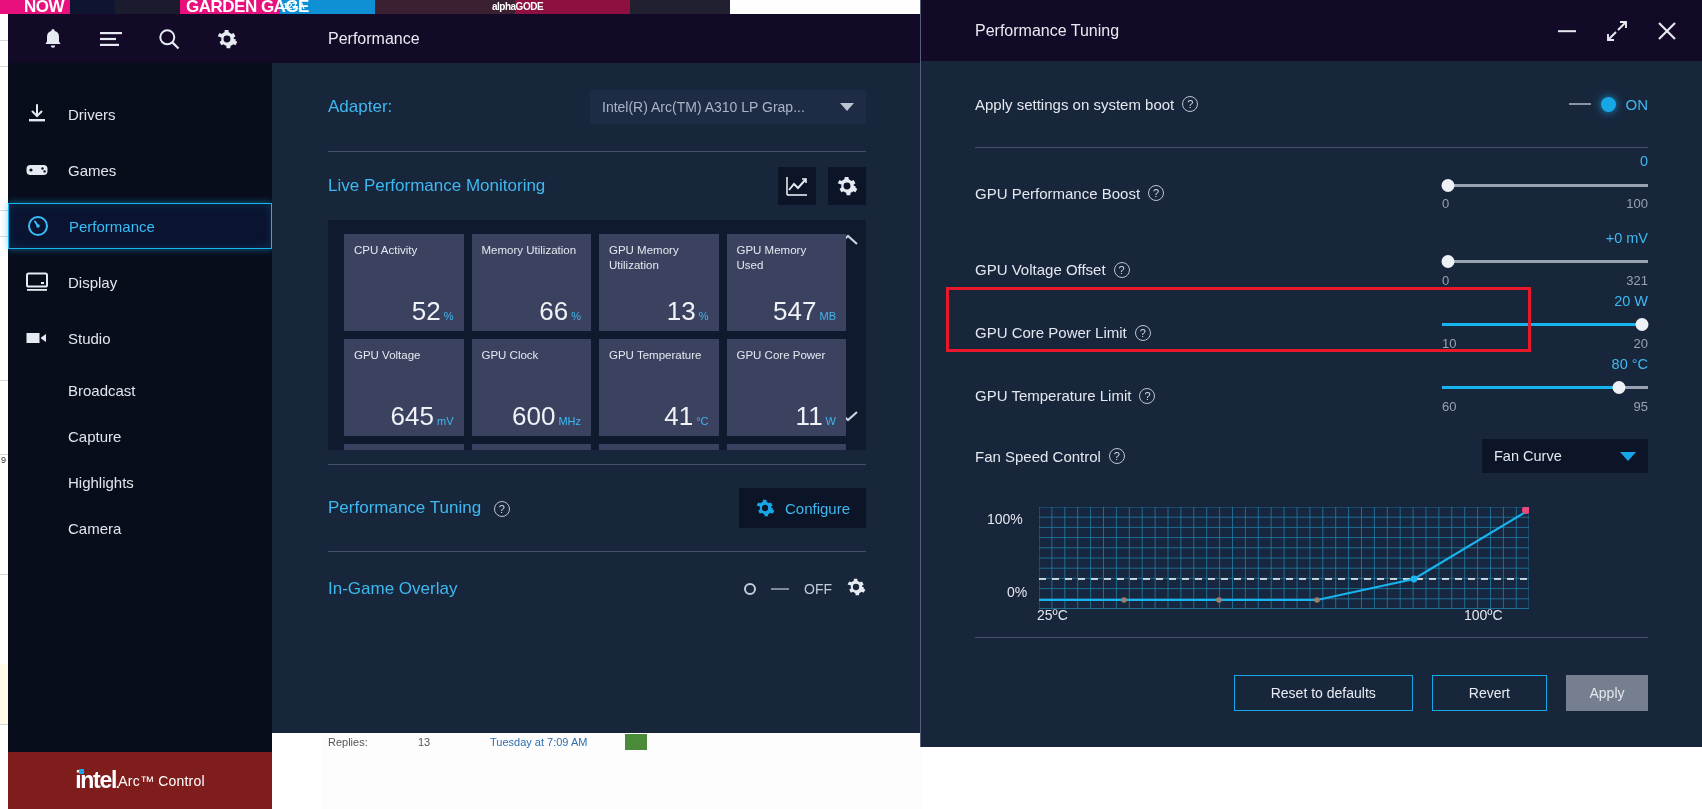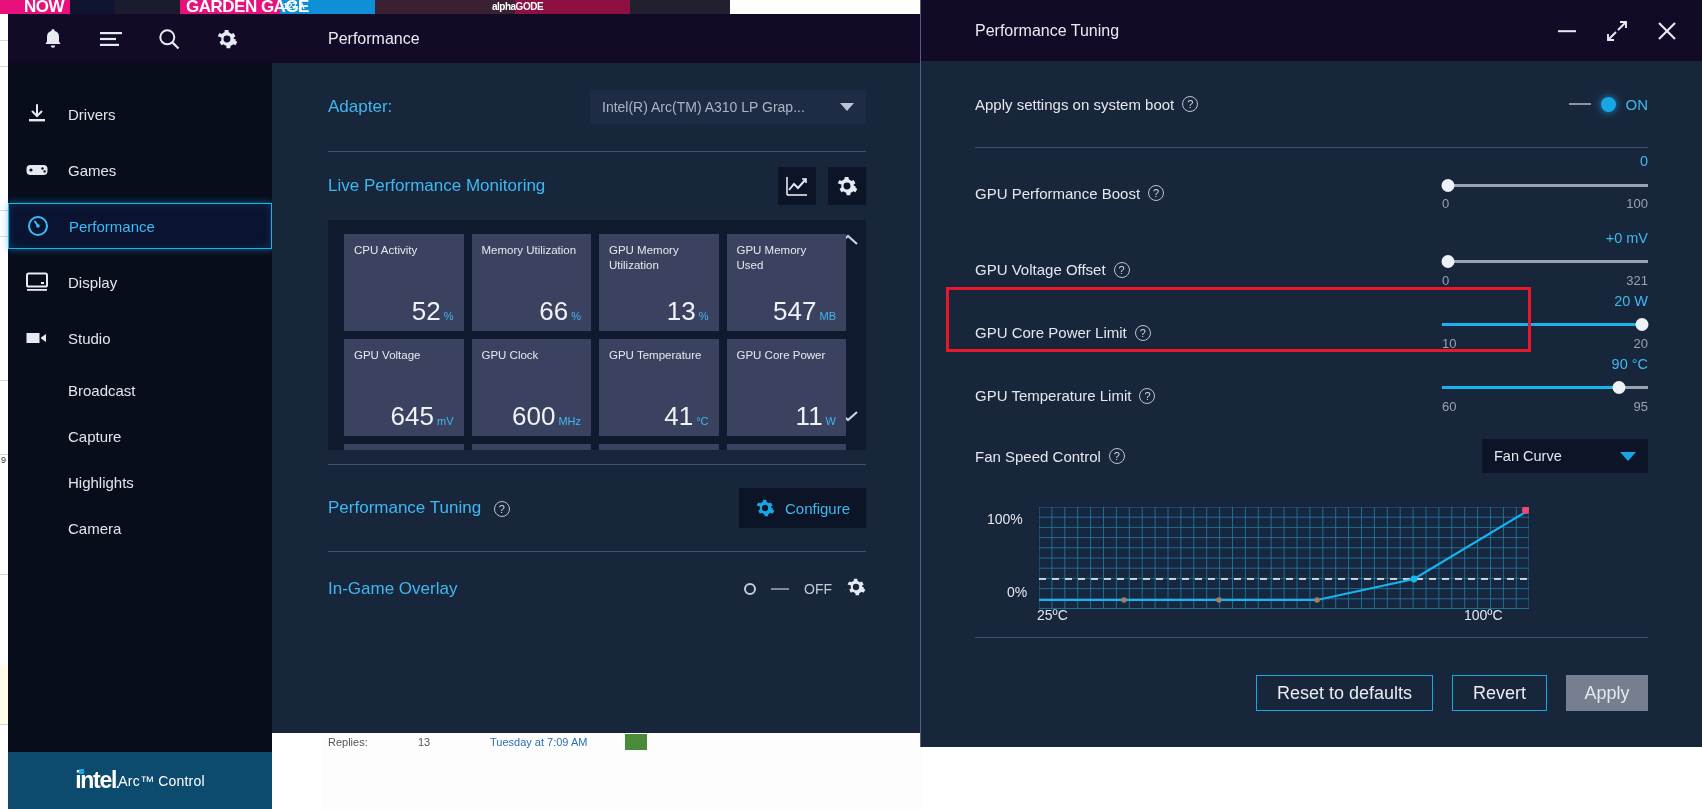--- a/index.html
+++ b/index.html
@@ -59,21 +59,21 @@
     background:#0a1430;
   }
   .nav-item.active::after {
     content:""; position:absolute; right:-13px; top:50%; transform:translateY(-50%);
     width:0;height:0; border-top:11px solid transparent; border-bottom:11px solid transparent;
     border-left:13px solid #17b5ef;
   }
   .nav-sub { height:39px; display:flex; align-items:center; padding-left:60px; font-size:15px; color:#e2e5ec; cursor:pointer; margin-bottom:7px;}
 
   .rail-footer {
-    position:absolute; left:0; bottom:0; width:100%; height:57px; background:#0c4a6e;
+    position:absolute; left:0; bottom:0; width:100%; height:57px; background:#7f1d1d;
     display:flex; align-items:center; justify-content:center; 
   }
   .intel-logo { font-size:23px; font-weight:bold; letter-spacing:-1.3px; color:#fff; position:relative; font-family:"Liberation Sans",sans-serif;}
   .intel-logo .dot { position:absolute; left:3.5px; top:2px; width:5px; height:5px; background:#18a7e6; }
   .arc-txt { font-size:14px; color:#fff; letter-spacing:.2px;}
 
   
   .perf {
     position:absolute; left:272px; top:14px; width:650px; height:719px;
     background:#18263c;
@@ -172,22 +172,22 @@
 
   
   .chart-area { position:relative; height:130px; margin-top:14px; }
   .chart-ylab { position:absolute; font-size:14px; color:#e4e7ee; }
   .chart-xlab { position:absolute; font-size:14px; color:#e4e7ee; top:108px; }
 
   .dlg-footer { position:absolute; left:0; right:0; bottom:0; height:110px; }
   .footer-div { position:absolute; left:54px; right:54px; top:0; height:1px; background:#44506a; }
   .footer-btns { position:absolute; right:54px; top:38px; display:flex; gap:19px; }
   .btn {
-    height:36px; padding:0 20px; display:flex; align-items:center; justify-content:center;
-    font-size:18px; cursor:pointer;
+    height:36px; padding:0 36px; display:flex; align-items:center; justify-content:center;
+    font-size:14px; cursor:pointer;
   }
   .btn-outline { border:1px solid #18a7e6; color:#e9ecf2; background:transparent; }
   .btn-disabled { background:#767f90; color:#e3e7ee; }
 </style>
 </head>
 <body>
 
 <div class="desktop-bg">
   <div class="bg-right-white"></div>
   <div class="bg-strip">
@@ -556,21 +556,21 @@
         </div>
       </div>
     </div>
 
     <div class="dlg-row" style="min-height:63px;">
       <div class="dlg-label">
         <span>GPU Temperature Limit</span>
         <span class="qmark">?</span>
       </div>
       <div class="dlg-ctrl slider-block">
-        <div class="sl-value">90 °C</div>
+        <div class="sl-value">80 °C</div>
         <div class="sl-rail">
           <div class="sl-track"></div>
           <div class="sl-fill" style="width:86%;"></div>
           <div class="sl-knob" style="left:86%;"></div>
         </div>
         <div class="sl-minmax">
           <span>60</span>
           <span>95</span>
         </div>
       </div>

